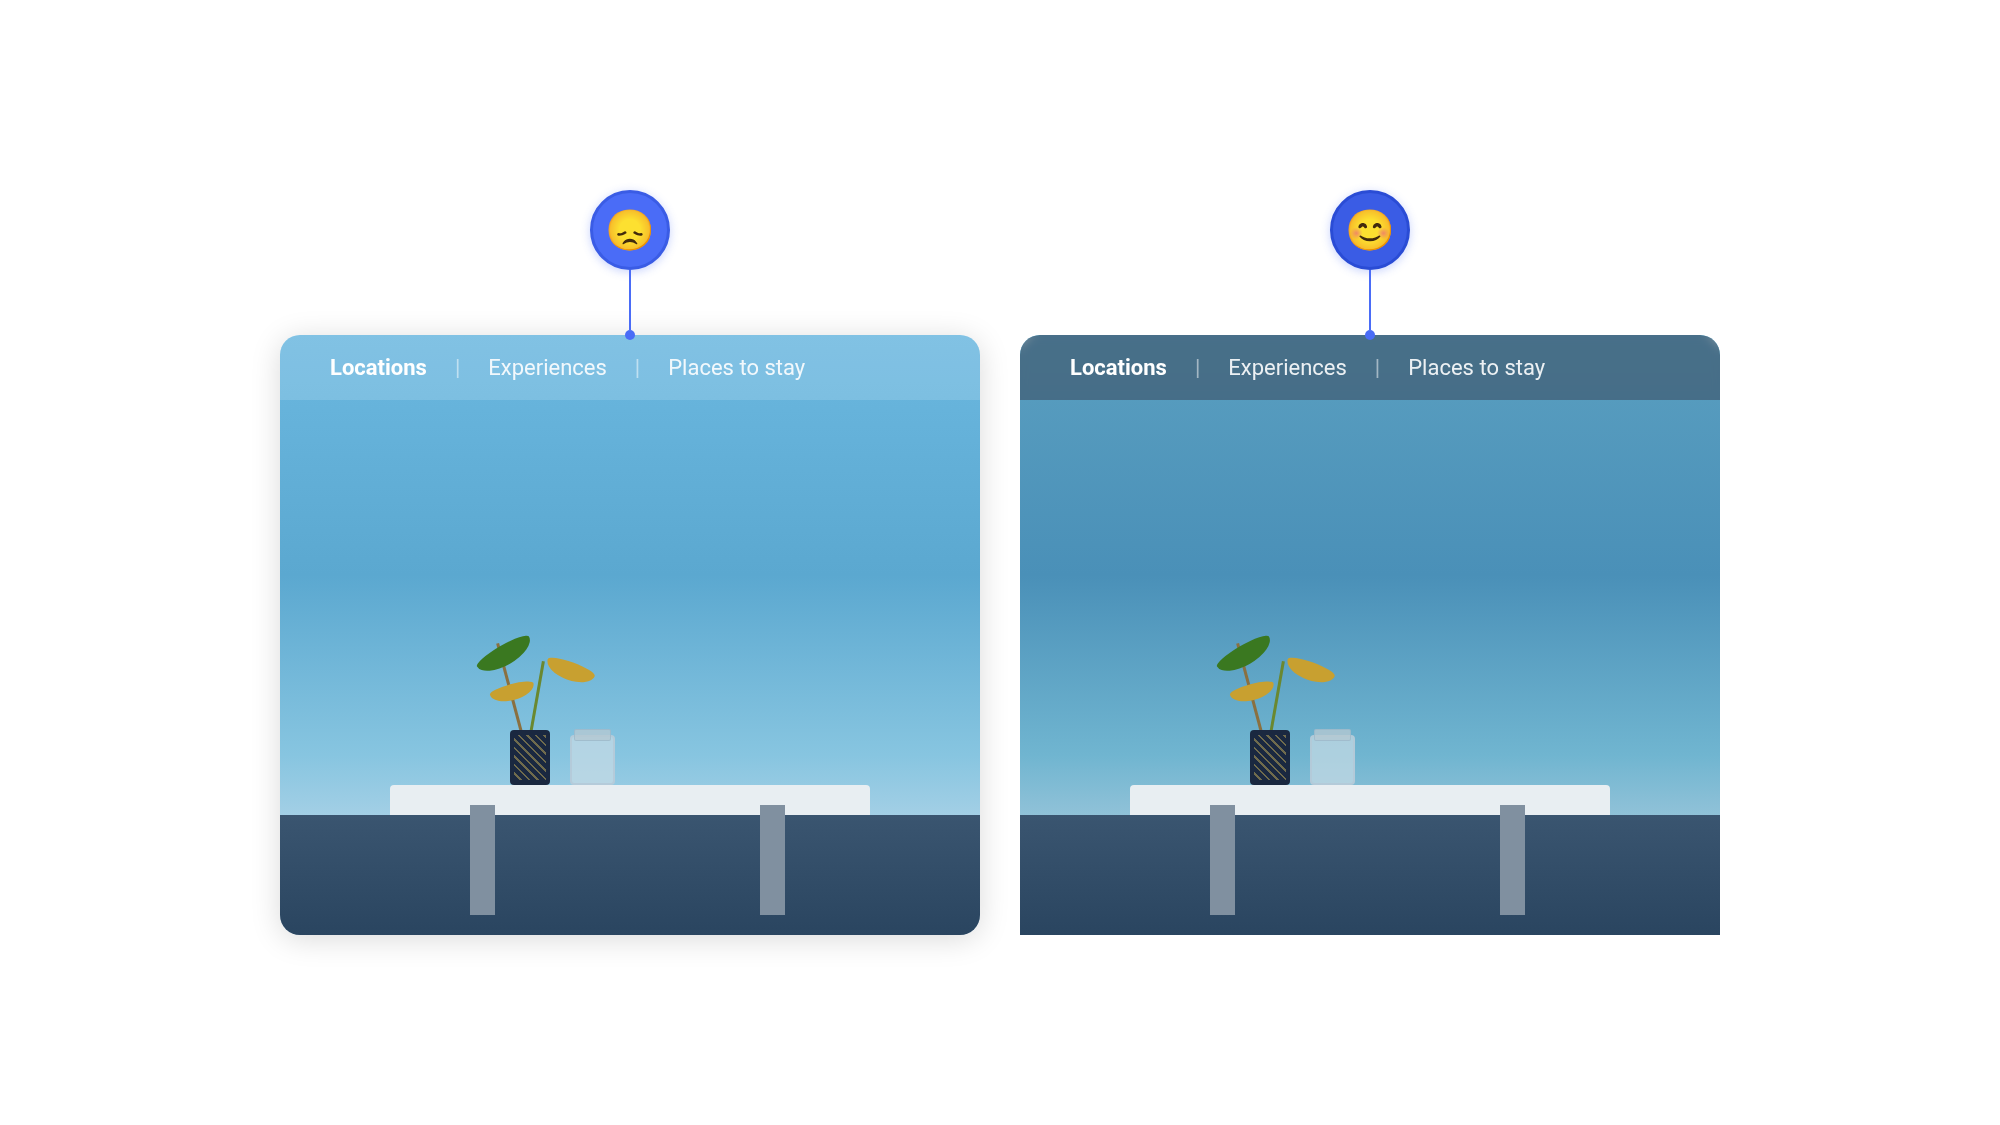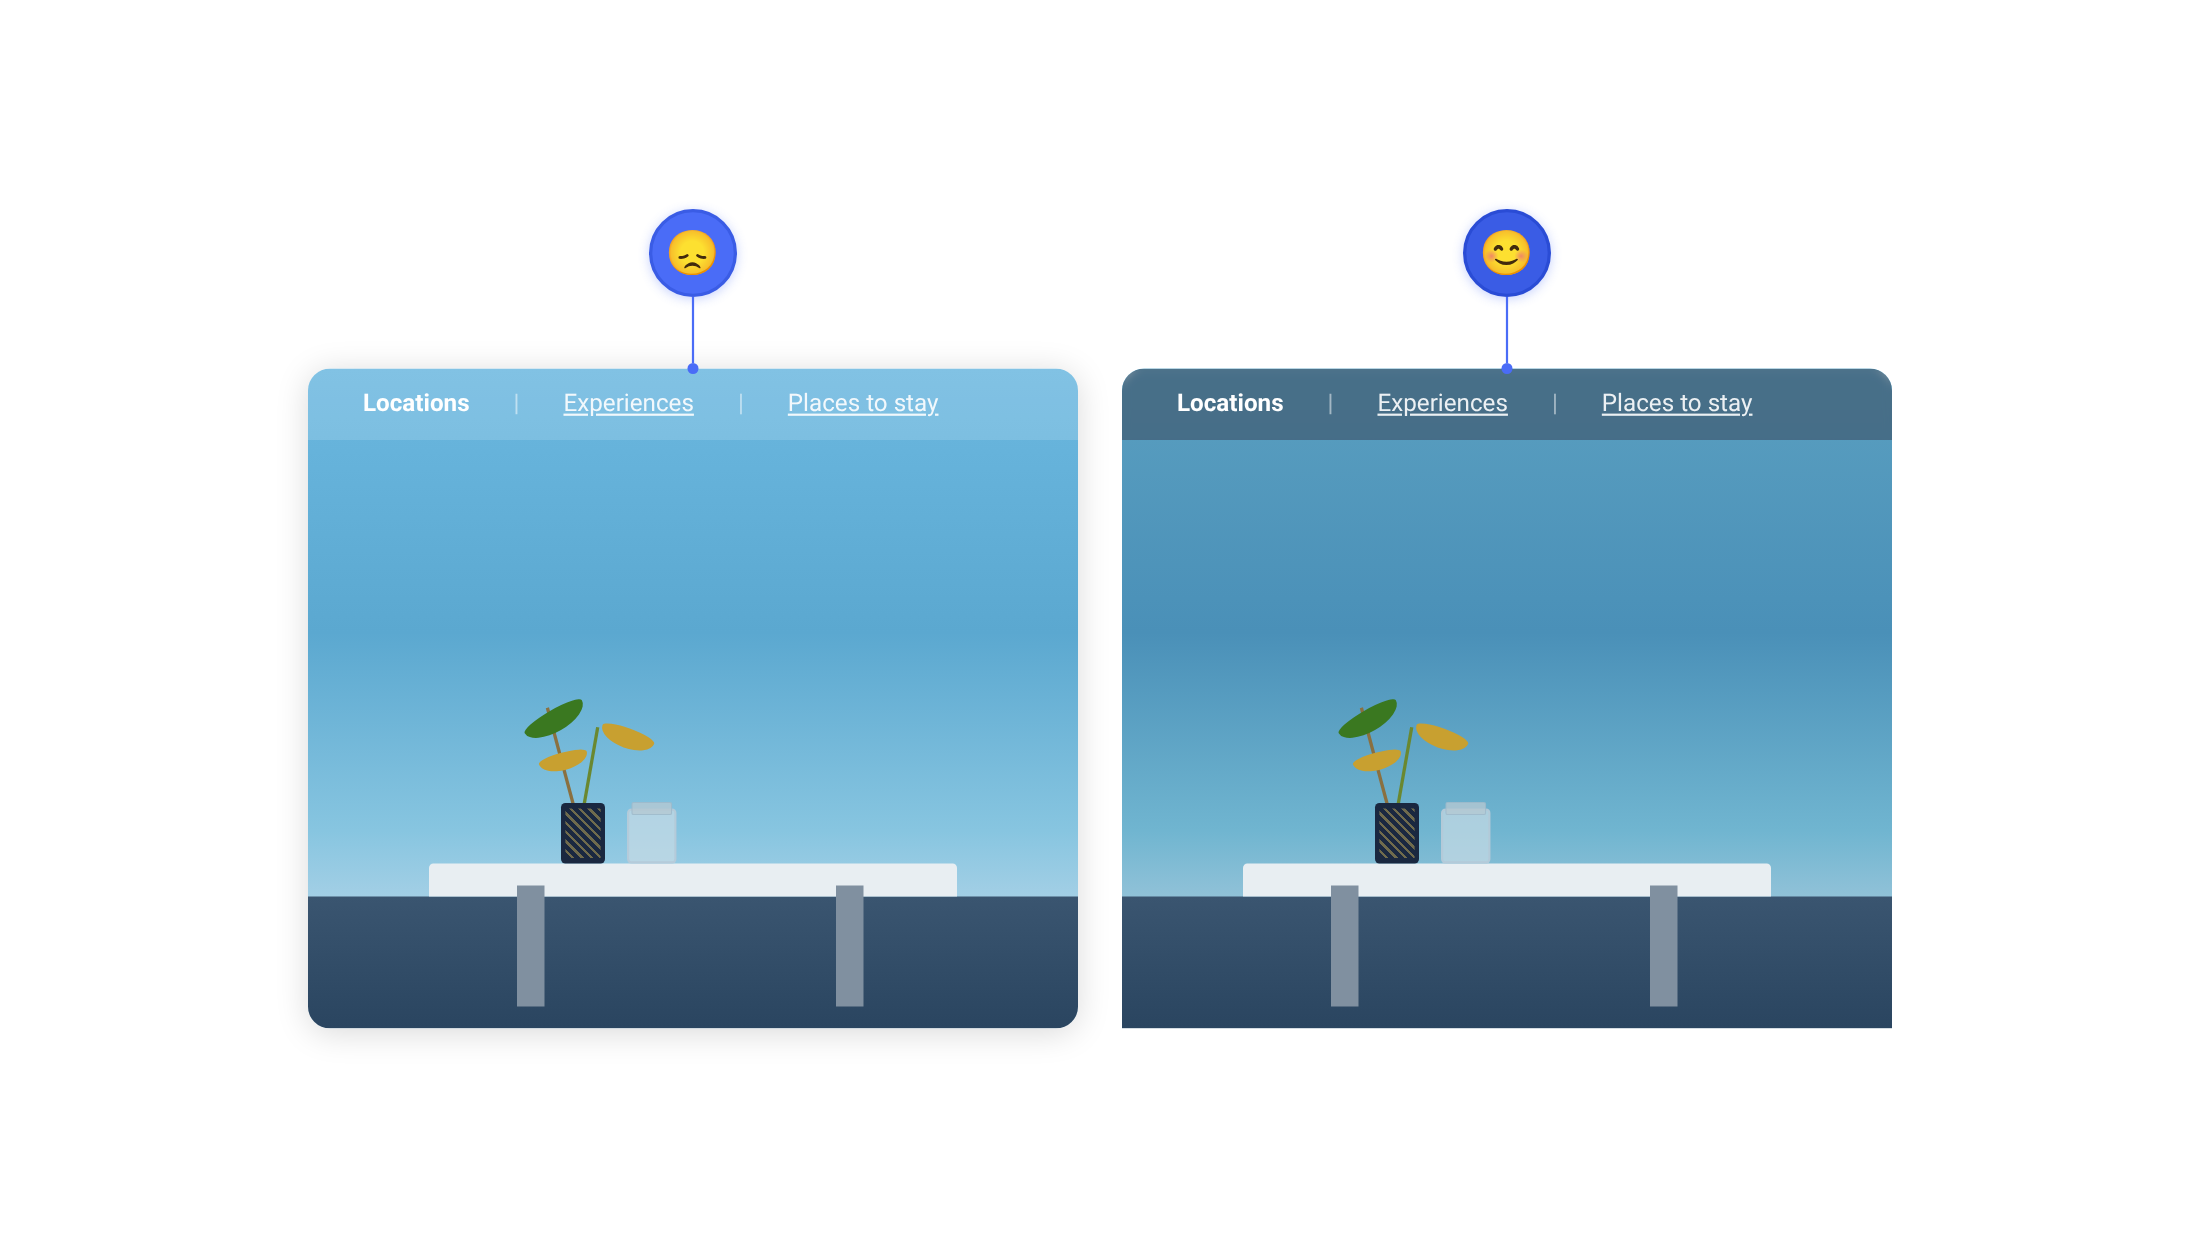--- a/index.html
+++ b/index.html
@@ -252,21 +252,21 @@
 
     
     .nav-bar {
       position: absolute;
       top: 0;
       left: 0;
       right: 0;
       padding: 20px 30px;
       display: flex;
       align-items: center;
-      gap: 16px;
+      gap: 4px;
       z-index: 5;
     }
 
     .nav-bar-left {
       background: rgba(255,255,255,0.15);
     }
 
     .nav-bar-right {
       background: rgba(60,80,100,0.6);
       backdrop-filter: blur(4px);
@@ -280,21 +280,20 @@
       white-space: nowrap;
     }
 
     .nav-item.active {
       font-weight: 700;
     }
 
     .nav-item.normal {
       font-weight: 400;
       opacity: 0.9;
-      text-decoration: underline;
     }
 
     .nav-divider {
       color: rgba(255,255,255,0.5);
       font-size: 22px;
       padding: 0 4px;
     }
 
     .floor {
       position: absolute;

